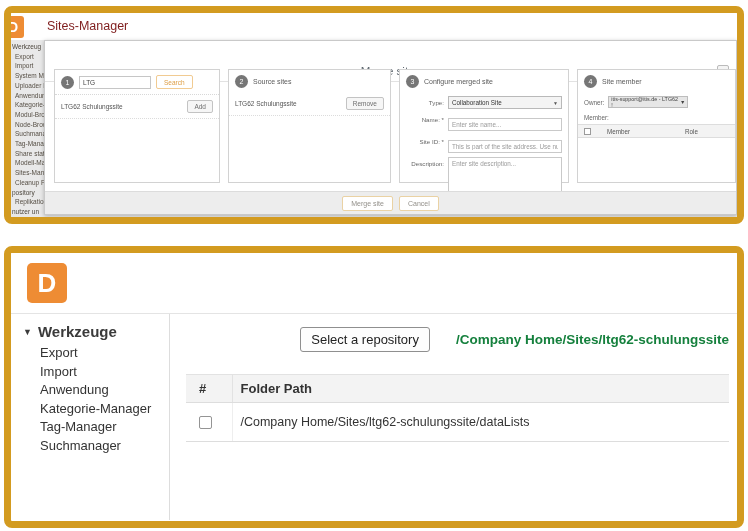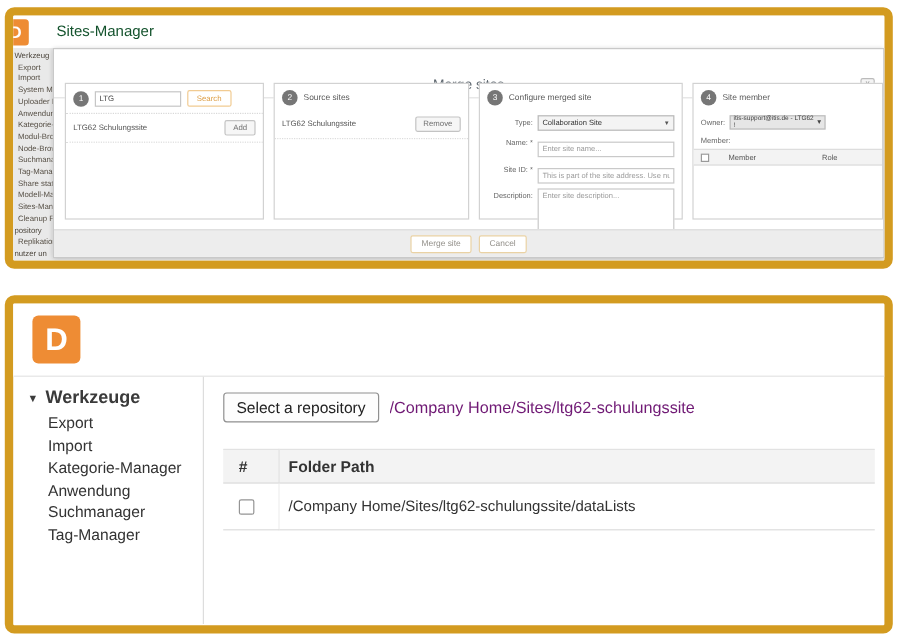--- a/index.html
+++ b/index.html
@@ -9,21 +9,21 @@
   .card { position:absolute; left:4px; width:740px; background:#fff;
           border:7px solid var(--frame,#d39b20); border-radius:8px; overflow:hidden; }
   .card-top { top:6px; height:218px; }
   .card-bottom { top:246px; height:282px; }
 
   
   .tw-header { height:27px; background:#fff; position:relative; }
   .tw-logo { position:absolute; left:-9px; top:3px; width:22px; height:22px; border-radius:3px;
              background:var(--logo,#ee8c34); color:#fff; font-weight:bold; font-size:14px;
              display:flex; align-items:center; justify-content:center; }
-  .tw-title { position:absolute; left:36px; top:6px; font-size:12.5px; color:#14532d; }
+  .tw-title { position:absolute; left:36px; top:6px; font-size:12.5px; color:#7f1d1d; }
   .tw-body { position:absolute; top:27px; left:0; right:0; bottom:0; background:#e9e9e9; }
 
   .tw-sidebar { position:absolute; left:0; top:2px; width:40px; overflow:hidden; }
   .tw-side-item { font-size:6.5px; line-height:9.7px; color:#564f45; white-space:nowrap; cursor:pointer; }
   .tw-side-item.lvl0 { padding-left:1px; color:#4c463d; }
   .tw-side-item.lvl1 { padding-left:4px; }
 
   .dialog { position:absolute; left:33px; top:0; right:0; bottom:2px; background:#fff;
             border:1px solid #c9c9c9; box-shadow:0 1px 4px rgba(0,0,0,.25); }
   .dlg-header { height:21px; border-bottom:1px solid #e2e2e2; position:relative; }
@@ -85,24 +85,24 @@
              color:#fff; font-weight:bold; font-size:26px; display:flex; align-items:center; justify-content:center; }
   .bw-title { margin-left:23px; font-size:23px; color:#4d5561; }
   .bw-body { display:flex; height:206px; }
   .bw-sidebar { width:158px; flex:0 0 158px; padding:9px 0 0 12px; }
   .bw-side-head { display:flex; align-items:center; gap:6px; cursor:pointer; }
   .bw-side-head .tri { font-size:9px; color:#3c3c3c; }
   .bw-side-head .hd { font-size:15px; font-weight:bold; color:#3a3a3a; }
   .bw-side-items { margin-top:4px; }
   .bw-side-item { padding-left:17px; font-size:13px; line-height:18.6px; color:#333; cursor:pointer; white-space:nowrap; }
   .bw-main { flex:1; border-left:1px solid #ddd; padding:13px 8px 0 16px; min-width:0; }
-  .repo-row { display:flex; align-items:center; gap:9px; }
+  .repo-row { display:flex; align-items:center; gap:26px;justify-content:flex-end; }
   .std-btn { font-size:13px; padding:4px 10px; background:#fdfdfd; border:1px solid #8f8f8f; border-radius:3px;
              color:#222; cursor:pointer; font-family:"Liberation Sans",sans-serif; }
-  .repo-path { font-size:13.5px; font-weight:normal; color:#701a75; white-space:nowrap; overflow:hidden; }
+  .repo-path { font-size:13.5px; font-weight:bold; color:#15803d; white-space:nowrap; overflow:hidden; }
   .cleanup-row { margin-top:14px; }
   .folder-table { margin-top:22px; width:100%; border-collapse:collapse; }
   .folder-table th { background:#f3f3f3; border-top:1px solid #e2e2e2; border-bottom:1px solid #ddd;
                      font-size:13px; color:#333; text-align:left; padding:6px 8px; }
   .folder-table th.col-num { width:46px; border-right:1px solid #e2e2e2; padding-left:13px; }
   .folder-table td { font-size:12.5px; color:#333; padding:12px 8px; border-bottom:1px dashed #ccc; }
   .folder-table tr:last-child td { border-bottom:1px solid #ddd; }
   .folder-table td.cell-cb { border-right:1px solid #eee; padding-left:13px; }
   .row-cb { width:13px; height:13px; border:1px solid #949494; border-radius:2px; background:#fff;
             appearance:none; -webkit-appearance:none; cursor:pointer; display:block; }
@@ -240,24 +240,24 @@
     </div>
     <div class="bw-body">
       <div class="bw-sidebar">
         <div class="bw-side-head">
           <span class="tri">▼</span>
           <span class="hd">Werkzeuge</span>
         </div>
         <div class="bw-side-items">
             <div class="bw-side-item">Export</div>
             <div class="bw-side-item">Import</div>
+            <div class="bw-side-item">Anwendung</div>
             <div class="bw-side-item">Kategorie-Manager</div>
-            <div class="bw-side-item">Anwendung</div>
+            <div class="bw-side-item">Tag-Manager</div>
             <div class="bw-side-item">Suchmanager</div>
-            <div class="bw-side-item">Tag-Manager</div>
           </div>
       </div>
       <div class="bw-main">
         <div class="repo-row">
           <button class="std-btn">Select a repository</button>
           <span class="repo-path">/Company Home/Sites/ltg62-schulungssite</span>
         </div>
         <table class="folder-table">
           <thead>
             <tr>

